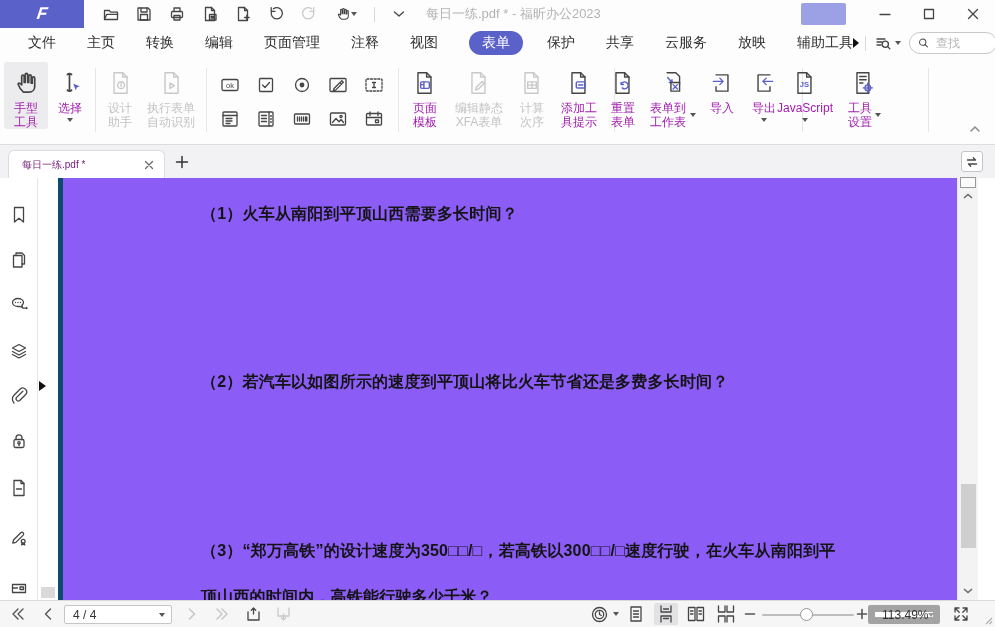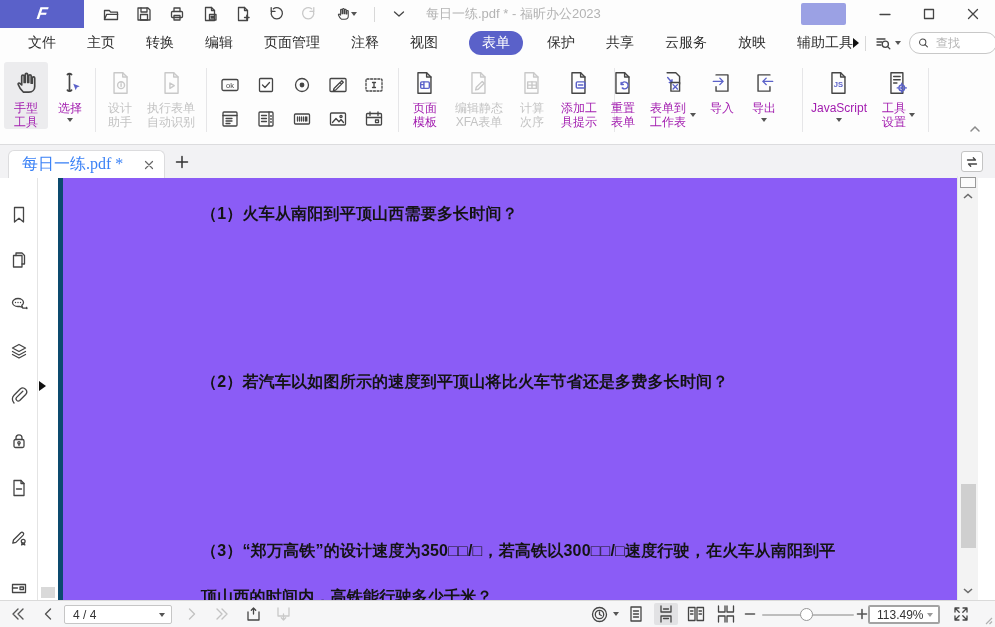--- a/index.html
+++ b/index.html
@@ -48,21 +48,21 @@
   .rbtn.disabled .lbl{color:#c3c3c3;}
   .caret-block{margin:3px auto 0;}
   .lblrow{display:flex;align-items:center;justify-content:center;gap:2px;}
   .fgrid{position:absolute;left:212px;top:10px;display:grid;grid-template-columns:repeat(5,36px);grid-template-rows:34px 34px;justify-items:center;align-items:center;}
   .fcell{width:26px;height:26px;display:flex;align-items:center;justify-content:center;}
   .ribbon-collapse{position:absolute;left:968px;top:66px;}
 
   
   .tabbar{position:absolute;left:0;top:145px;width:995px;height:33px;background:#f2f2f4;}
   .doc-tab{position:absolute;left:8px;top:5px;width:157px;height:28px;background:#fff;border:1px solid #dcdcde;border-bottom:none;border-radius:6px 6px 0 0;display:flex;align-items:center;padding:0 10px 0 13px;}
-  .doc-tab .t{font-size:16px;color:#3b82f6;white-space:nowrap;overflow:hidden;flex:1;font-family:Liberation Serif, serif;}
+  .doc-tab .t{font-size:10px;color:#701a75;white-space:nowrap;overflow:hidden;flex:1;}
   .tab-add{position:absolute;left:175px;top:10px;}
   .panel-swap{position:absolute;left:961px;top:6px;width:22px;height:21px;border:1px solid #c4c4c4;border-radius:3px;background:#fff;display:flex;align-items:center;justify-content:center;}
 
   
   .docarea{position:absolute;left:0;top:178px;width:995px;height:422px;background:#fff;overflow:hidden;}
   .sidebar{position:absolute;left:0;top:0;width:38px;height:422px;background:#fff;border-right:1px solid #e4e4e4;}
   .sb-icon{position:absolute;left:9px;width:20px;height:20px;}
   .sb-expand{position:absolute;left:39px;top:203px;width:0;height:0;border-top:5px solid transparent;border-bottom:5px solid transparent;border-left:7px solid #111;}
   .page{position:absolute;left:58px;top:0;width:899px;height:422px;background:#8b5cf6;border-left:5px solid #0c4a6e;}
   .doc-line{position:absolute;left:138px;font-size:16px;font-weight:600;color:#141414;letter-spacing:.2px;white-space:nowrap;font-family:"Liberation Sans","DejaVu Sans",sans-serif;}
@@ -73,21 +73,21 @@
   .split-handle{position:absolute;left:2px;top:1px;width:16px;height:11px;background:#fbfbfb;border:1px solid #9a9a9a;}
   .vs-up{position:absolute;left:3px;top:16px;}
   .vs-down{position:absolute;left:3px;bottom:5px;}
   .vs-thumb{position:absolute;left:3px;top:308px;width:15px;height:64px;background:#cfcfcf;}
 
   
   .statusbar{position:absolute;left:0;top:600px;width:995px;height:27px;background:#f6f6f7;border-top:1px solid #dadada;}
   .sb-abs{position:absolute;top:0;height:26px;display:flex;align-items:center;}
   .page-box{position:absolute;left:64px;top:4px;width:108px;height:19px;background:#fff;border:1px solid #c6c6c6;border-radius:2px;display:flex;align-items:center;padding:0 6px 0 8px;}
   .page-box .v{font-size:12px;color:#333;flex:1;}
-  .zoom-box{position:absolute;left:868px;top:4px;width:72px;height:19px;background:#fff;border:2px solid #a3a3a3;border-radius:2px;display:flex;align-items:center;padding:0 5px 0 7px;}
+  .zoom-box{position:absolute;left:868px;top:4px;width:72px;height:19px;background:#fff;border:7px solid #a3a3a3;border-radius:2px;display:flex;align-items:center;padding:0 5px 0 7px;}
   .zoom-box .v{font-size:12px;color:#333;flex:1;}
   .layout-btn{width:24px;height:22px;display:flex;align-items:center;justify-content:center;border-radius:2px;}
   .layout-btn.sel{background:#e2e2e4;}
   .slider-track{position:absolute;left:762px;top:13px;width:92px;height:2px;background:#bdbdbd;border-radius:1px;}
   .slider-handle{position:absolute;left:800px;top:7px;width:13px;height:13px;border-radius:50%;background:#fff;border:1px solid #979797;}
   .grip{position:absolute;right:2px;bottom:2px;}
 </style>
 </head>
 <body>
 
@@ -421,21 +421,21 @@
               <path class="st" d="M17.5 4.5h-11v15h11v-4"></path>
               <path class="sta" d="M20 10.5h-9M11 10.5l3-3M11 10.5l3 3"></path>
             </svg>
         </div>
         <div class="lbl" style="width:26px">导出</div>
         <div class="caret caret-block"></div>
       </div>
     </div>
     <div class="rsep" style="left:802px"></div>
 
-    <div class="rgroup" style="left:808px;">
+    <div class="rgroup" style="left:774px;">
       <div class="rbtn" style="width:62px;">
         <div class="ic">
           <svg width="26" height="26" viewBox="0 0 24 24">
               <path class="st" d="M5.5 2.5h8l4 4v15h-12z"></path>
               <path class="st" d="M13.5 2.5v4h4"></path>
               <text x="11.5" y="15.5" font-size="7" fill="#5a61c9" text-anchor="middle" font-family="Liberation Sans,sans-serif" font-weight="bold">JS</text>
             </svg>
         </div>
         <div class="lbl">JavaScript</div>
         <div class="caret caret-block"></div>

